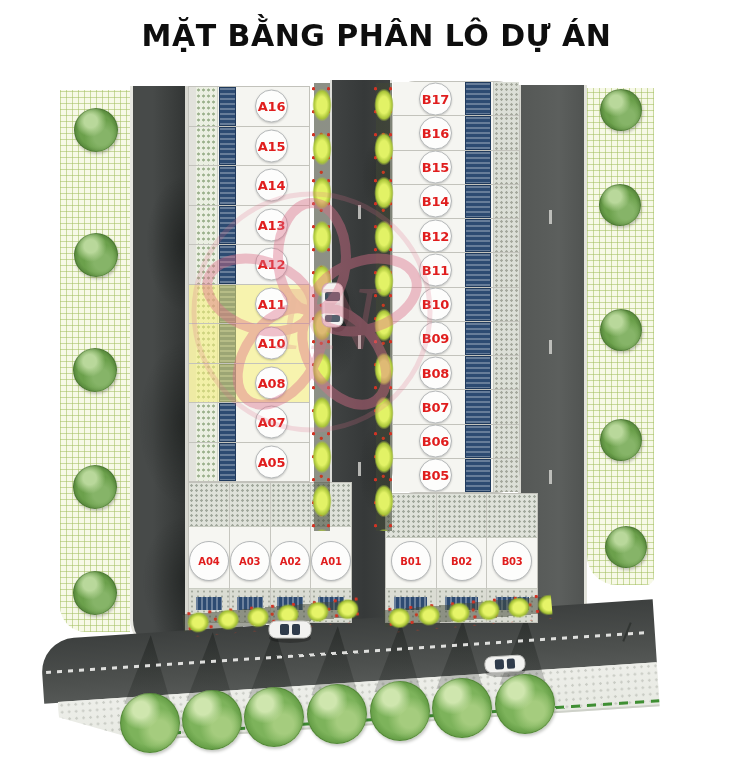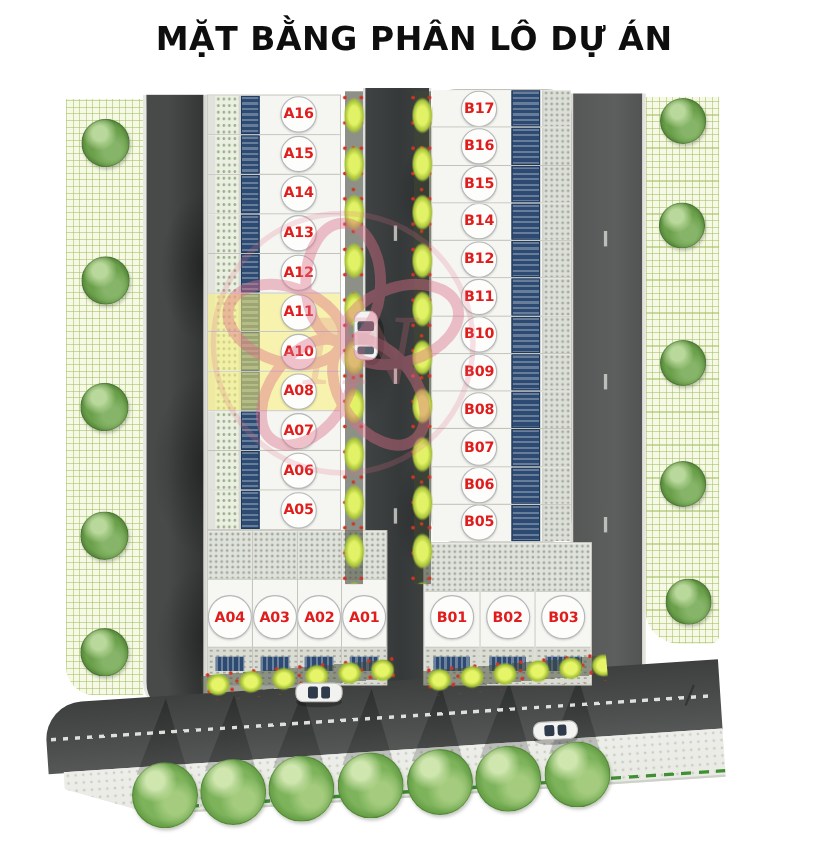--- a/index.html
+++ b/index.html
@@ -112,21 +112,21 @@
   .courtB{ left:100px; right:0; background-color:#dcdfd7; border-left:1px solid #c8cbc1;
     background-image:radial-gradient(rgba(110,115,100,.5) 1px, transparent 1.5px); background-size:5px 5px;}
   .hl::after{ content:""; position:absolute; inset:0; background:rgba(247,240,118,.55); z-index:1;}
 
   .lot-circle{ position:absolute; width:33px; height:33px; border-radius:50%; z-index:2;
     background:#fdfdfc; border:1.5px solid #b5b8b9; display:flex; align-items:center; justify-content:center;
     box-shadow:0 1px 2px rgba(0,0,0,.18);}
   .ca{ left:66px; top:50%; transform:translateY(-50%);}
   .cb{ left:26px; top:50%; transform:translateY(-50%);}
   .lot-label{ font-weight:bold; font-size:13px; letter-spacing:-.2px; color:#e01d1d;}
-  .lot-label.big{ font-size:13px;}
+  .lot-label.big{ font-size:10px;}
 
   .lot-rowblock{ position:absolute; display:flex; z-index:2; border:1px solid #c2c2bb; background:#f5f5f1;}
   #rowA{ left:188px; top:482px; width:164px; height:141px;}
   #rowB{ left:385px; top:493px; width:153px; height:130px;}
   .lot-cell{ position:relative; flex:1; border-right:1px solid #c6c6bf; overflow:hidden; background:#f6f6f2;}
   .lot-cell:last-child{ border-right:none;}
   .cell-top{ top:0; left:0; right:0; height:44px; background-color:#dfe2da; border-bottom:1px solid #c9ccc2;
     background-image:radial-gradient(rgba(100,110,95,.5) 1px, transparent 1.5px); background-size:5px 5px;}
   .cell-bot{ bottom:0; left:0; right:0; top:auto; height:34px; background-color:#dadcd3; border-top:1px solid #c9ccc2;
     background-image:radial-gradient(rgba(100,110,95,.45) 1px, transparent 1.5px); background-size:6px 5px;}
@@ -248,28 +248,20 @@
         <span class="lot-circle ca">
           <span class="lot-label">A08</span>
         </span>
       </div>
       <div class="lot-row">
         <span class="d edgeA"></span>
         <span class="d courtA"></span>
         <span class="d panelA"></span>
         <span class="lot-circle ca">
           <span class="lot-label">A07</span>
-        </span>
-      </div>
-      <div class="lot-row">
-        <span class="d edgeA"></span>
-        <span class="d courtA"></span>
-        <span class="d panelA"></span>
-        <span class="lot-circle ca">
-          <span class="lot-label">A06</span>
         </span>
       </div>
       <div class="lot-row">
         <span class="d edgeA"></span>
         <span class="d courtA"></span>
         <span class="d panelA"></span>
         <span class="lot-circle ca">
           <span class="lot-label">A05</span>
         </span>
       </div>

